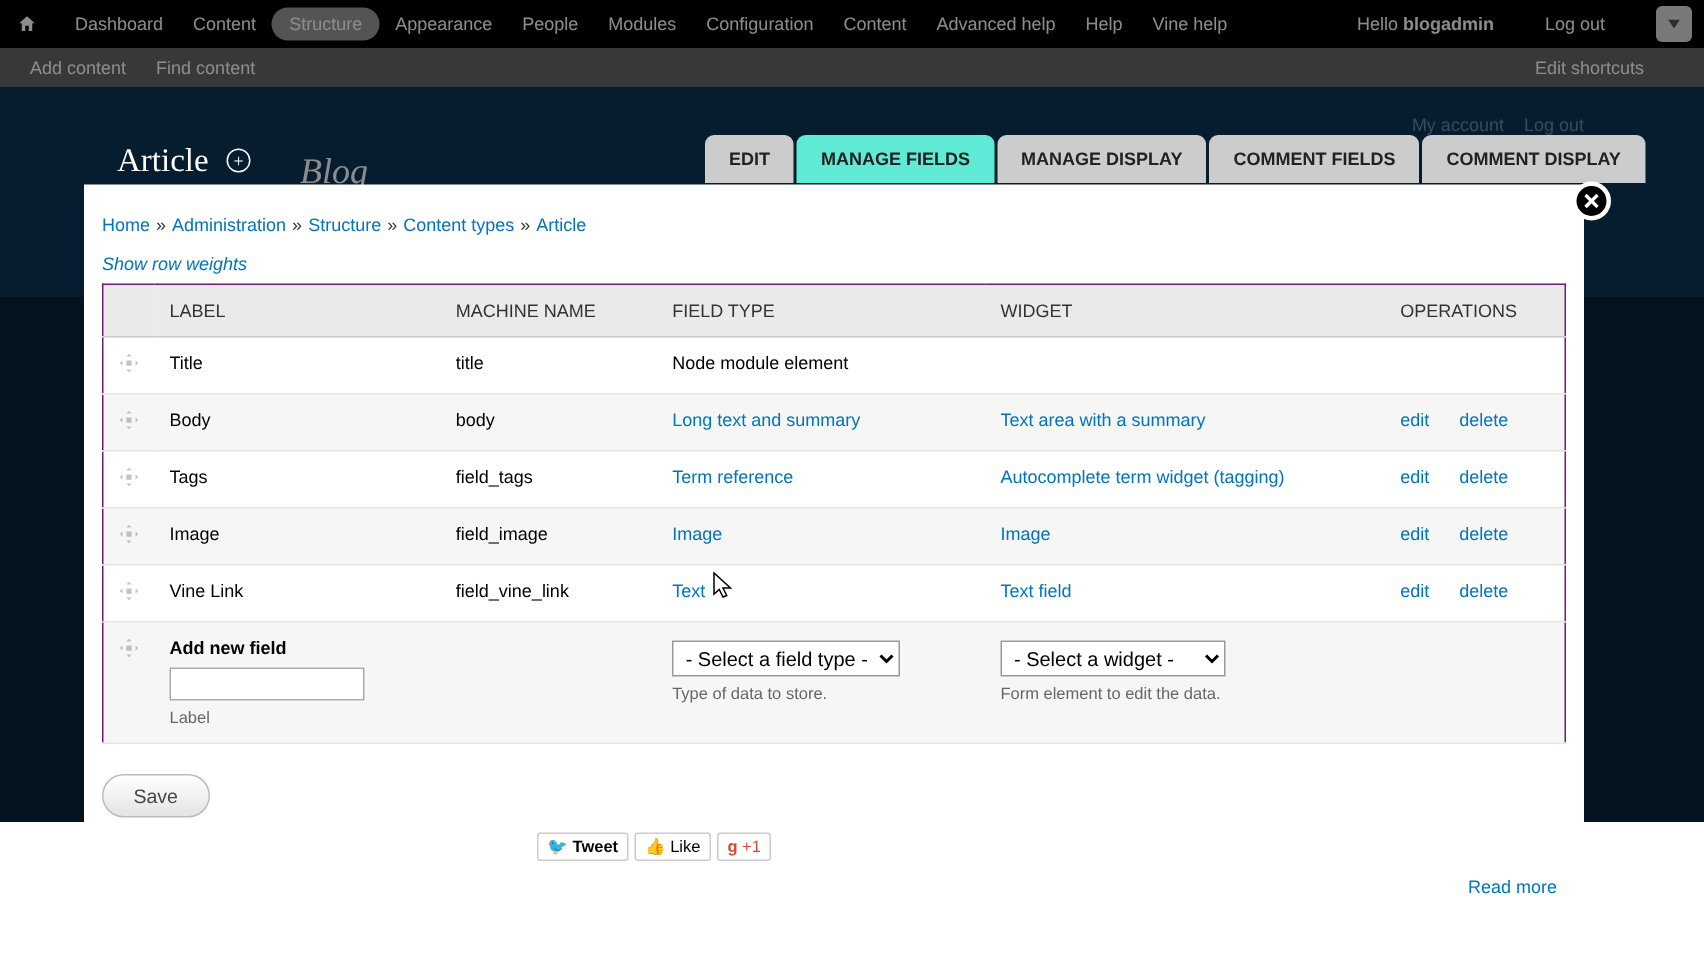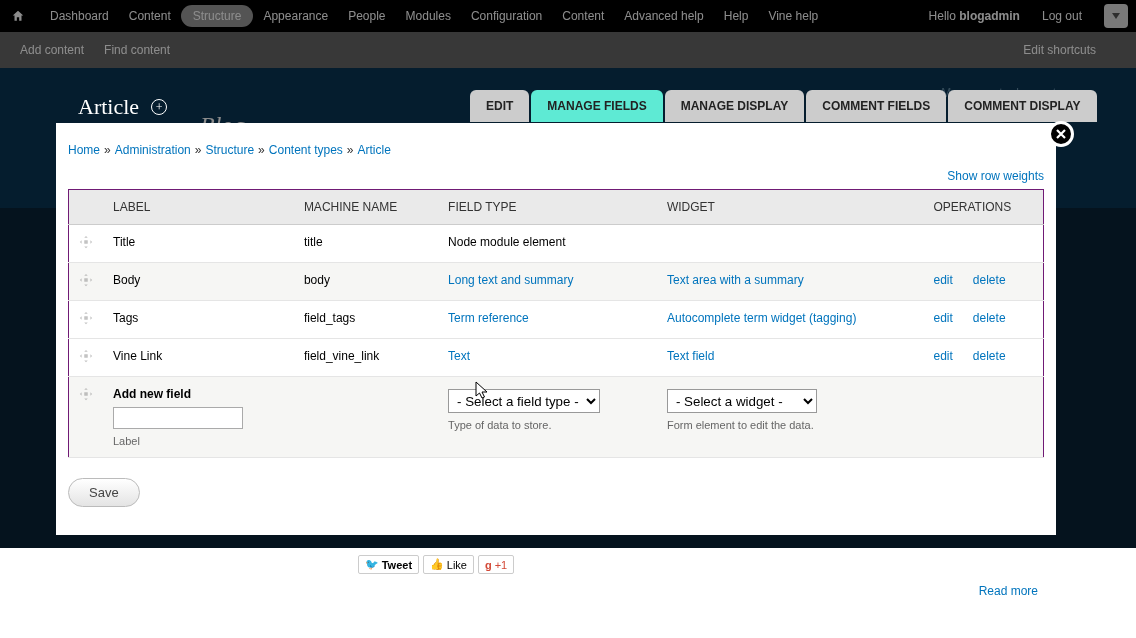--- a/index.html
+++ b/index.html
@@ -2,25 +2,25 @@
 <html><head>
 <meta charset="utf-8">
 <style>
 * { margin: 0; padding: 0; box-sizing: border-box; }
 body { font-family: "Lucida Grande", Verdana, sans-serif; font-size: 12px; background: #0a2338; width: 1136px; height: 638px; overflow: hidden; position: relative; }
 
 .admin-bar { background: #000; color: #fff; height: 32px; display: flex; align-items: center; padding: 0 8px; font-size: 12px; }
 .admin-bar .home-icon { width: 20px; height: 20px; display: flex; align-items: center; justify-content: center; margin-right: 12px; cursor: pointer; }
 .admin-bar a { color: #fff; text-decoration: none; padding: 8px 10px; cursor: pointer; }
 .admin-bar a.active { background: #999; border-radius: 12px; padding: 4px 12px; }
-.admin-right { margin-left: auto; display: flex; align-items: center; gap: 4px; }
+.admin-right { margin-left: auto; display: flex; align-items: center; gap: 16px; }
 .admin-right .hello { margin-right: 8px; }
 .dropdown-toggle { background: #ddd; width: 24px; height: 24px; border-radius: 4px; display: flex; align-items: center; justify-content: center; margin-left: 8px; cursor: pointer; }
 
-.shortcut-bar { background: #666; color: #fff; height: 36px; display: flex; align-items: center; padding: 0 20px; font-size: 12px; text-align: right; }
+.shortcut-bar { background: #666; color: #fff; height: 26px; display: flex; align-items: center; padding: 0 20px; font-size: 12px; text-align: right; }
 .shortcut-bar a { color: #fff; text-decoration: none; margin-right: 20px; cursor: pointer; }
 .shortcut-right { margin-left: auto; }
 
 .site-bg { background: #0a3555; height: 140px; position: relative; }
 .site-links { position: absolute; right: 80px; top: 18px; color: #618ba5; font-size: 12px; }
 .site-links a { color: #618ba5; text-decoration: none; margin-left: 10px; }
 .site-title { position: absolute; left: 200px; top: 44px; color: #fff; font-size: 24px; font-style: italic; font-family: Georgia, serif; }
 
 .page-tabs { position: absolute; left: 470px; top: 90px; display: flex; gap: 2px; }
 .page-tabs .tab { background: #ccc; color: #222; padding: 9px 16px; border-radius: 6px 6px 0 0; font-size: 12px; font-weight: bold; cursor: pointer; }
@@ -30,21 +30,21 @@
 .plus-circle { width: 16px; height: 16px; border: 1.5px solid #fff; border-radius: 50%; display: flex; align-items: center; justify-content: center; font-size: 12px; line-height: 1; cursor: pointer; }
 
 .overlay-panel { position: absolute; left: 56px; top: 123px; width: 1000px; background: #fff; padding: 20px 12px 28px; }
 .close-btn { position: absolute; right: -18px; top: -2px; width: 26px; height: 26px; background: #000; border-radius: 50%; border: 3px solid #fff; display: flex; align-items: center; justify-content: center; cursor: pointer; }
 .close-btn svg { stroke: #fff; }
 
 .breadcrumb { color: #0074bd; font-size: 12px; margin-bottom: 12px; }
 .breadcrumb a { color: #0074bd; text-decoration: none; cursor: pointer; }
 .breadcrumb .sep { color: #333; margin: 0 4px; }
 
-.show-weights { text-align: right; margin-bottom: 6px; }
+.show-weights { text-align: left; margin-bottom: 6px; font-style: italic; }
 .show-weights a { color: #0074bd; text-decoration: none; font-size: 12px; cursor: pointer; }
 
 table.fields { width: 100%; border-collapse: collapse; border: 1px solid #701a75; font-size: 12px; }
 table.fields th { background: #eaeaea; text-align: left; padding: 10px 10px; border-bottom: 1px solid #ccc; color: #333; font-weight: normal; }
 table.fields td { padding: 10px 10px; border-bottom: 1px solid #e5e5e5; vertical-align: top; }
 table.fields tr.even td { background: #f6f6f4; }
 .drag-handle { width: 14px; height: 14px; display: inline-block; cursor: move; opacity: 0.5; }
 .drag-handle svg { width: 14px; height: 14px; }
 table.fields a.link { color: #0074bd; text-decoration: none; cursor: pointer; }
 .op-col a { margin-right: 20px; }
@@ -157,20 +157,30 @@
           <td class="op-col"><a class="link">edit</a><a class="link">delete</a></td>
         </tr>
         <tr>
           <td><span class="drag-handle"><svg viewBox="0 0 16 16">
                 <path d="M8 1l2 2H6zM8 15l-2-2h4zM1 8l2-2v4zM15 8l-2 2V6zM6 6h4v4H6z" fill="#888"></path>
               </svg></span></td>
           <td>Tags</td>
           <td>field_tags</td>
           <td><a class="link">Term reference</a></td>
           <td><a class="link">Autocomplete term widget (tagging)</a></td>
+          <td class="op-col"><a class="link">edit</a><a class="link">delete</a></td>
+        </tr>
+        <tr class="even">
+          <td><span class="drag-handle"><svg viewBox="0 0 16 16">
+                <path d="M8 1l2 2H6zM8 15l-2-2h4zM1 8l2-2v4zM15 8l-2 2V6zM6 6h4v4H6z" fill="#888"></path>
+              </svg></span></td>
+          <td>Image</td>
+          <td>field_image</td>
+          <td><a class="link">Image</a></td>
+          <td><a class="link">Image</a></td>
           <td class="op-col"><a class="link">edit</a><a class="link">delete</a></td>
         </tr>
         <tr>
           <td><span class="drag-handle"><svg viewBox="0 0 16 16">
                 <path d="M8 1l2 2H6zM8 15l-2-2h4zM1 8l2-2v4zM15 8l-2 2V6zM6 6h4v4H6z" fill="#888"></path>
               </svg></span></td>
           <td>Vine Link</td>
           <td>field_vine_link</td>
           <td><a class="link">Text</a></td>
           <td><a class="link">Text field</a></td>

